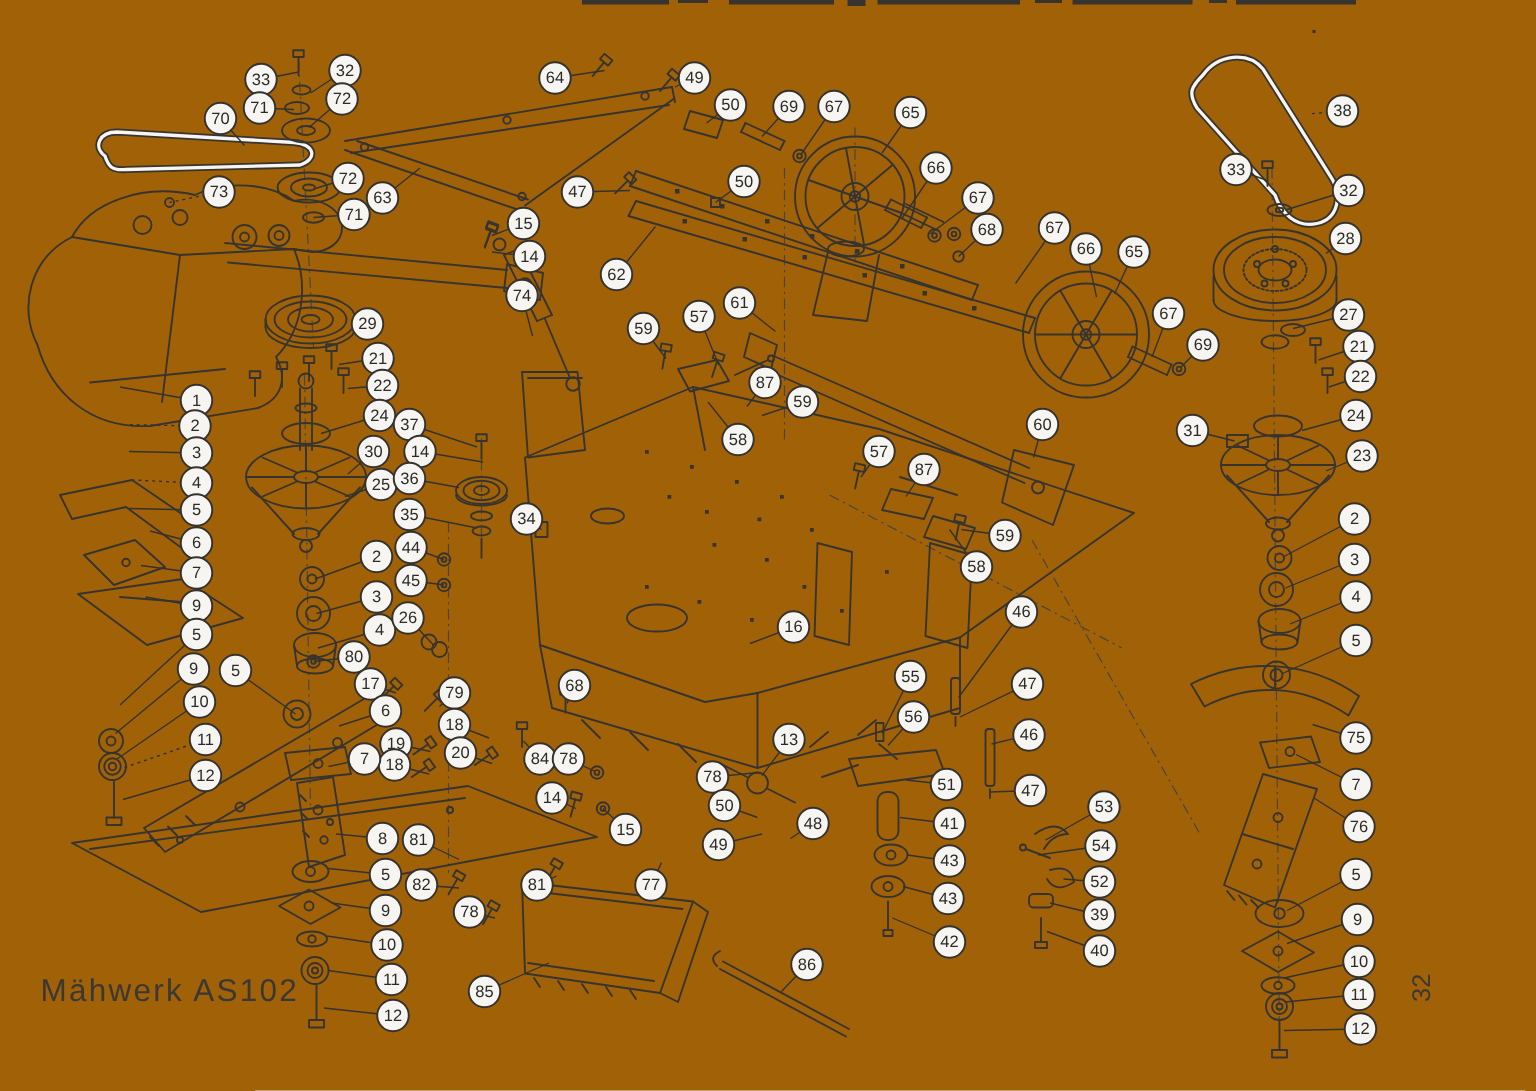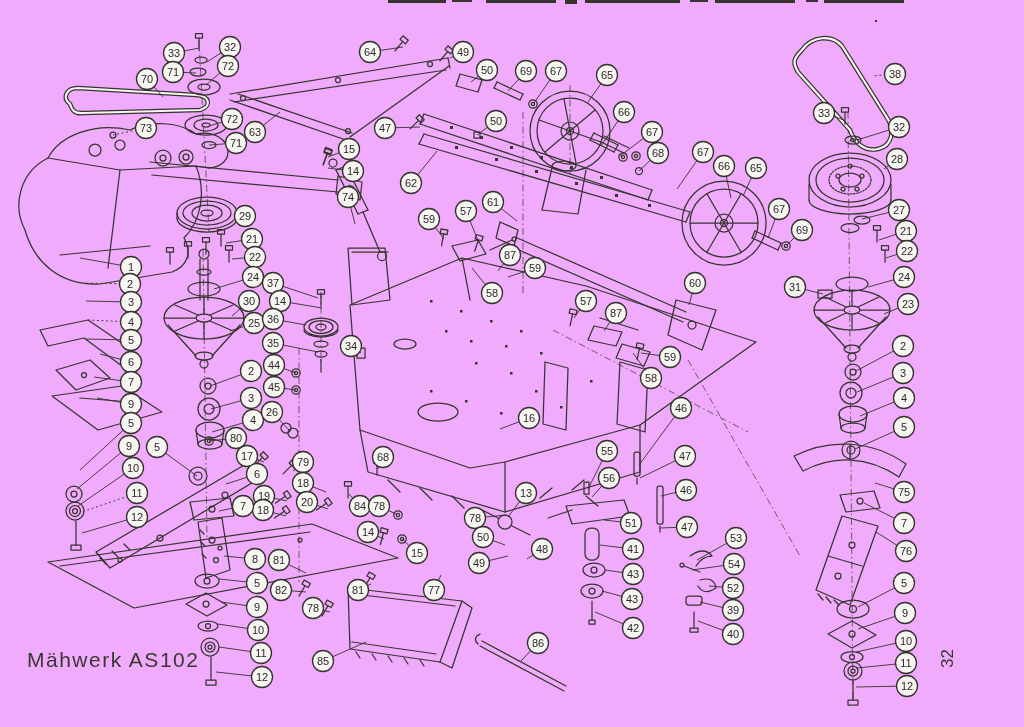--- a/index.html
+++ b/index.html
@@ -1,16 +1,16 @@
 <!DOCTYPE html>
 <html><head>
 <meta charset="utf-8">
 <style>
   html,body{margin:0;padding:0;background:#d8d8d4;}
-  .page{position:relative;width:1024px;height:727px;background:#f0abfc;overflow:hidden;
+  .page{position:relative;width:1024px;height:727px;background:#a16207;overflow:hidden;
         font-family:"Liberation Sans",sans-serif;text-align:right;}
   svg{position:absolute;left:0;top:0;}
   .art{stroke:#37342f;fill:none;stroke-width:1.25;stroke-linecap:round;stroke-linejoin:round;}
   .dotfill{fill:#37342f;stroke:none;}
   .belt-outer{stroke:#37342f;stroke-width:4.6;fill:none;}
   .belt-inner{stroke:#f6f5f2;stroke-width:2.2;fill:none;}
   .centerline{stroke:#4a463f;stroke-width:.8;fill:none;stroke-dasharray:7,3,1.5,3;}
   .knurl{stroke-dasharray:1.6,1.6;}
   .balloon{fill:#f6f5f2;stroke:#35322d;stroke-width:1.3;}
   .leader{stroke:#35322d;stroke-width:.9;}

